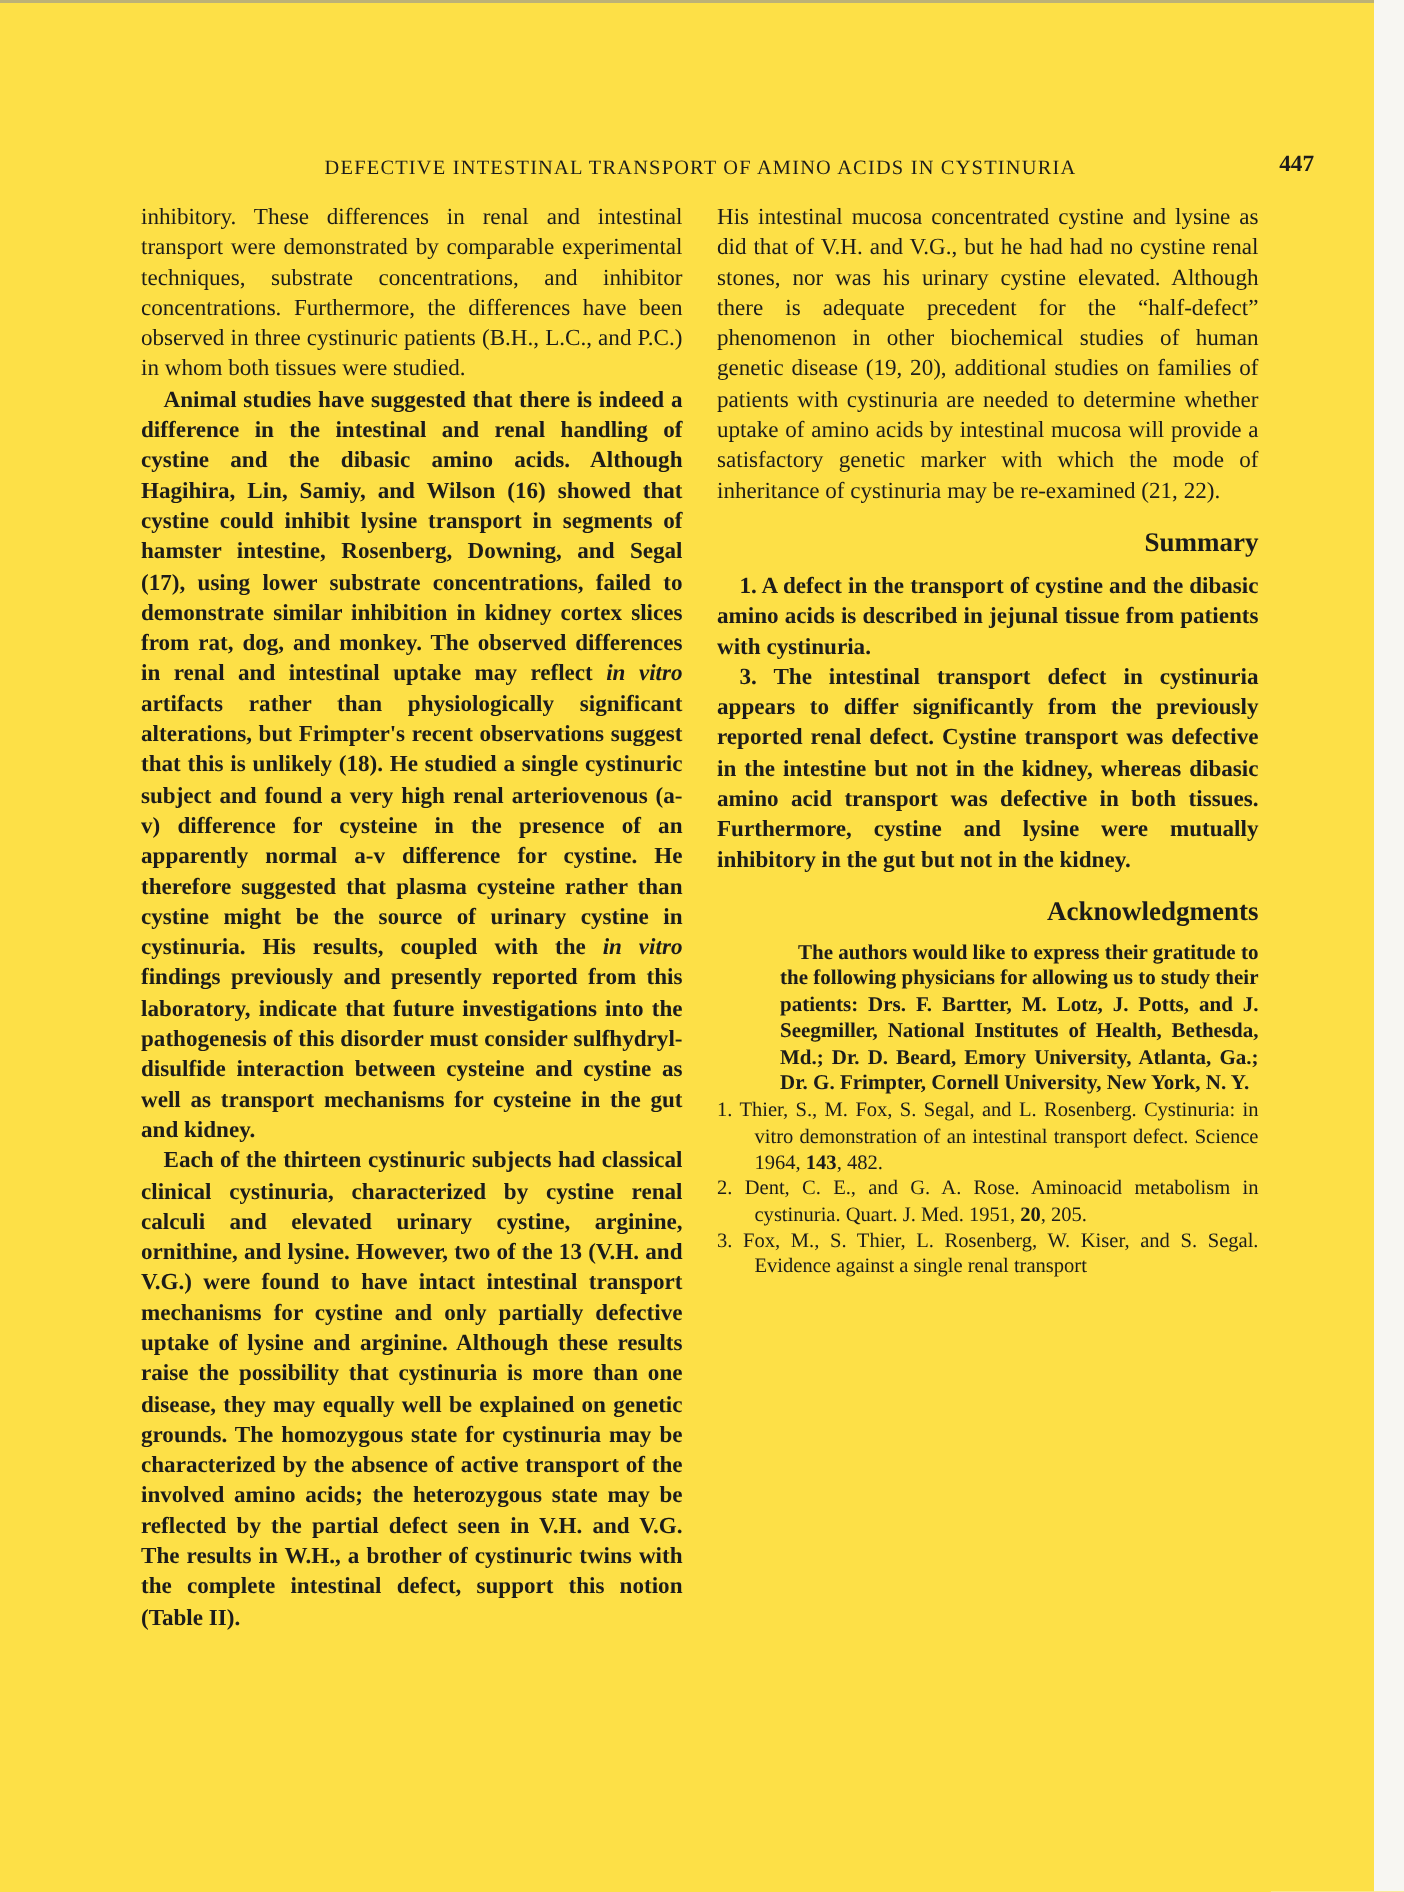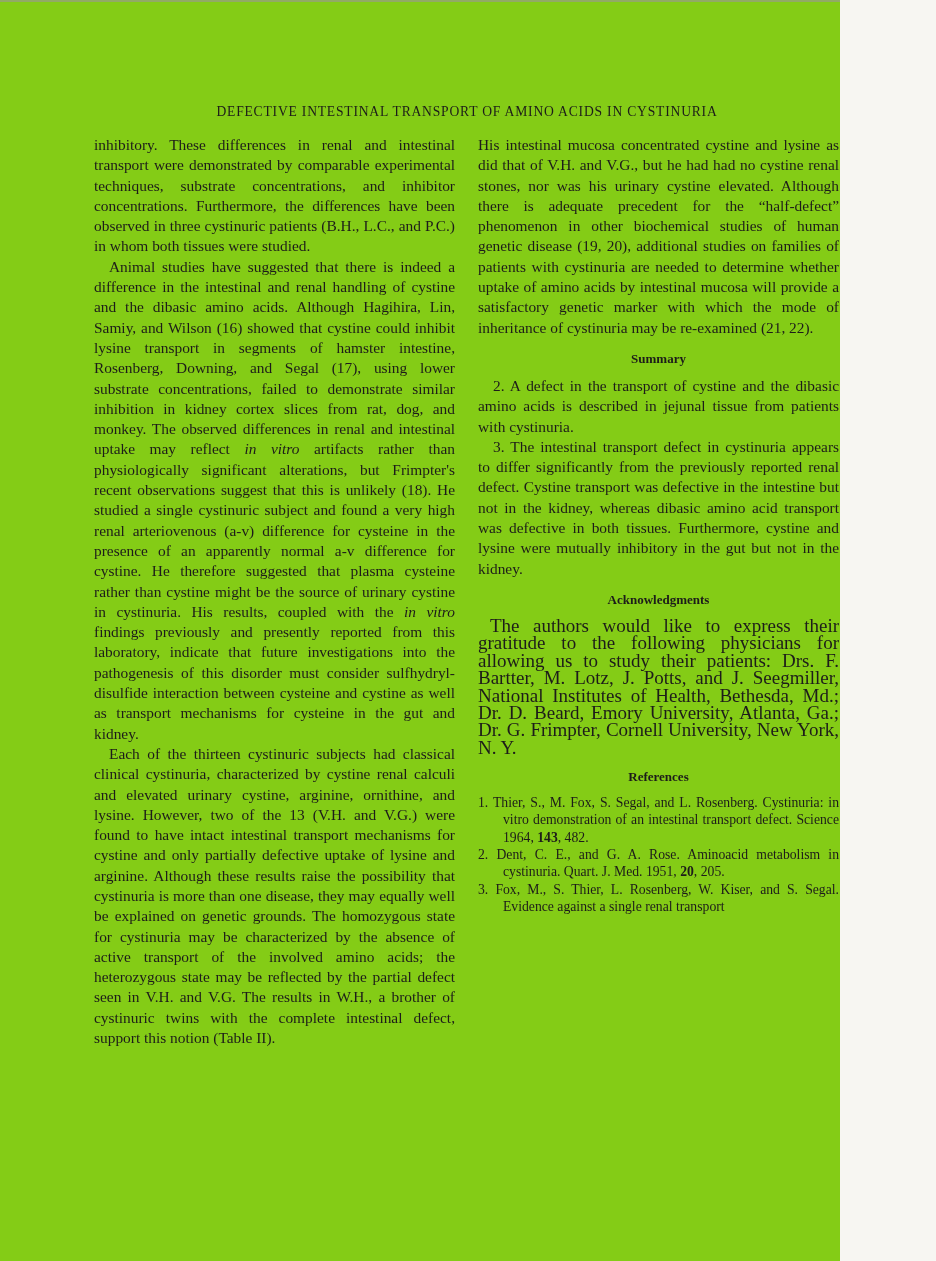--- a/index.html
+++ b/index.html
@@ -1,37 +1,37 @@
 <!DOCTYPE html>
 <html><head>
 <meta charset="utf-8">
 <style>
   * { box-sizing: border-box; }
   html, body { margin: 0; padding: 0; }
   body { width: 936px; height: 1261px; background: #f7f6f2; }
   .page {
-    position: relative; width: 840px; height: 1261px; overflow: hidden;
-    background: #84cc16;
+    position: relative; width: 916px; height: 1261px; overflow: hidden;
+    background: #fde047;
     font-family: "Liberation Serif", "DejaVu Serif", serif;
     color: #1d1c1a;
   }
   .scan-edge { position: absolute; top: 0; left: 0; width: 100%; height: 2px;
     background: #9a9892; opacity: .65; }
   .content { position: absolute; left: 94px; top: 104px; width: 746px; }
   .header { position: relative; text-align: center; font-size: 13.6px;
     letter-spacing: 0.8px; white-space: nowrap; }
   .page-number { position: absolute; right: -36px; top: -3px; font-weight: bold;
     font-size: 15.5px; letter-spacing: 0; margin-left: 40px; }
   .columns { display: flex; gap: 23px; margin-top: 15px; }
   .col { width: 361px; }
   p.para { margin: 0; font-size: 15.4px; line-height: 20.3px; text-align: justify; }
-  p.para.indent { text-indent: 15px; }
-  p.para.small { font-size: 19px; line-height: 17.4px; }
+  p.para.indent { text-indent: 15px; font-weight: bold; }
+  p.para.small { font-size: 14px; line-height: 17.4px; margin-left: 42px; }
   p.para.small.indent { text-indent: 12px; }
-  .heading { font-weight: bold; text-align: center; font-size: 13px;
+  .heading { font-weight: bold; text-align: right; font-size: 18px;
     margin: 13px 0 9px; }
   p.reference { margin: 0; font-size: 13.7px; line-height: 17.3px;
     text-align: justify; padding-left: 25px; text-indent: -25px; }
 </style>
 </head>
 <body>
 
 <div class="page">
   <div class="scan-edge"></div>
   <div class="content">
@@ -41,24 +41,23 @@
     </div>
     <div class="columns">
       <div class="col">
           <p class="para">inhibitory.  These differences in renal and intestinal transport were demonstrated by comparable experimental techniques, substrate concentrations, and inhibitor concentrations.  Furthermore, the differences have been observed in three cystinuric patients (B.H., L.C., and P.C.) in whom both tissues were studied.</p>
           <p class="para indent">Animal studies have suggested that there is indeed a difference in the intestinal and renal handling of cystine and the dibasic amino acids.  Although Hagihira, Lin, Samiy, and Wilson (16) showed that cystine could inhibit lysine transport in segments of hamster intestine, Rosenberg, Downing, and Segal (17), using lower substrate concentrations, failed to demonstrate similar inhibition in kidney cortex slices from rat, dog, and monkey.  The observed differences in renal and intestinal uptake may reflect <i>in vitro</i> artifacts rather than physiologically significant alterations, but Frimpter's recent observations suggest that this is unlikely (18).  He studied a single cystinuric subject and found a very high renal arteriovenous (a-v) difference for cysteine in the presence of an apparently normal a-v difference for cystine. He therefore suggested that plasma cysteine rather than cystine might be the source of urinary cystine in cystinuria.  His results, coupled with the <i>in vitro</i> findings previously and presently reported from this laboratory, indicate that future investigations into the pathogenesis of this disorder must consider sulfhydryl-disulfide interaction between cysteine and cystine as well as transport mechanisms for cysteine in the gut and kidney.</p>
           <p class="para indent">Each of the thirteen cystinuric subjects had classical clinical cystinuria, characterized by cystine renal calculi and elevated urinary cystine, arginine, ornithine, and lysine.  However, two of the 13 (V.H. and V.G.) were found to have intact intestinal transport mechanisms for cystine and only partially defective uptake of lysine and arginine.  Although these results raise the possibility that cystinuria is more than one disease, they may equally well be explained on genetic grounds.  The homozygous state for cystinuria may be characterized by the absence of active transport of the involved amino acids; the heterozygous state may be reflected by the partial defect seen in V.H. and V.G.  The results in W.H., a brother of cystinuric twins with the complete intestinal defect, support this notion (Table II).</p>
         </div>
       <div class="col">
           <p class="para">His intestinal mucosa concentrated cystine and lysine as did that of V.H. and V.G., but he had had no cystine renal stones, nor was his urinary cystine elevated.  Although there is adequate precedent for the “half-defect” phenomenon in other biochemical studies of human genetic disease (19, 20), additional studies on families of patients with cystinuria are needed to determine whether uptake of amino acids by intestinal mucosa will provide a satisfactory genetic marker with which the mode of inheritance of cystinuria may be re-examined (21, 22).</p>
           <div class="heading">Summary</div>
-          <p class="para indent">2. A defect in the transport of cystine and the dibasic amino acids is described in jejunal tissue from patients with cystinuria.</p>
+          <p class="para indent">1. A defect in the transport of cystine and the dibasic amino acids is described in jejunal tissue from patients with cystinuria.</p>
           <p class="para indent">3. The intestinal transport defect in cystinuria appears to differ significantly from the previously reported renal defect.  Cystine transport was defective in the intestine but not in the kidney, whereas dibasic amino acid transport was defective in both tissues.  Furthermore, cystine and lysine were mutually inhibitory in the gut but not in the kidney.</p>
           <div class="heading">Acknowledgments</div>
           <p class="para small indent">The authors would like to express their gratitude to the following physicians for allowing us to study their patients: Drs. F. Bartter, M. Lotz, J. Potts, and J. Seegmiller, National Institutes of Health, Bethesda, Md.; Dr. D. Beard, Emory University, Atlanta, Ga.; Dr. G. Frimpter, Cornell University, New York, N. Y.</p>
-          <div class="heading">References</div>
           <p class="reference">1. Thier, S., M. Fox, S. Segal, and L. Rosenberg. Cystinuria: in vitro demonstration of an intestinal transport defect.  Science 1964, <b>143</b>, 482.</p>
           <p class="reference">2. Dent, C. E., and G. A. Rose.  Aminoacid metabolism in cystinuria.  Quart. J. Med. 1951, <b>20</b>, 205.</p>
           <p class="reference">3. Fox, M., S. Thier, L. Rosenberg, W. Kiser, and S. Segal.  Evidence against a single renal transport</p>
         </div>
     </div>
   </div>
 </div>
 
 </body></html>

